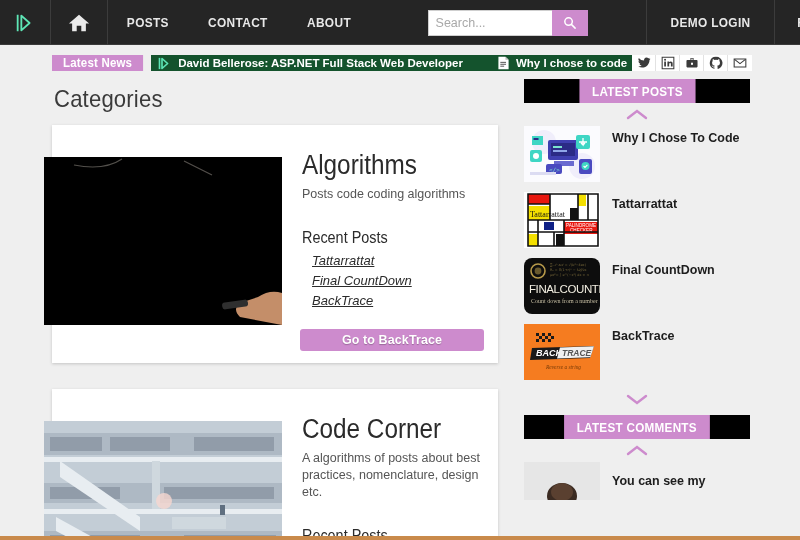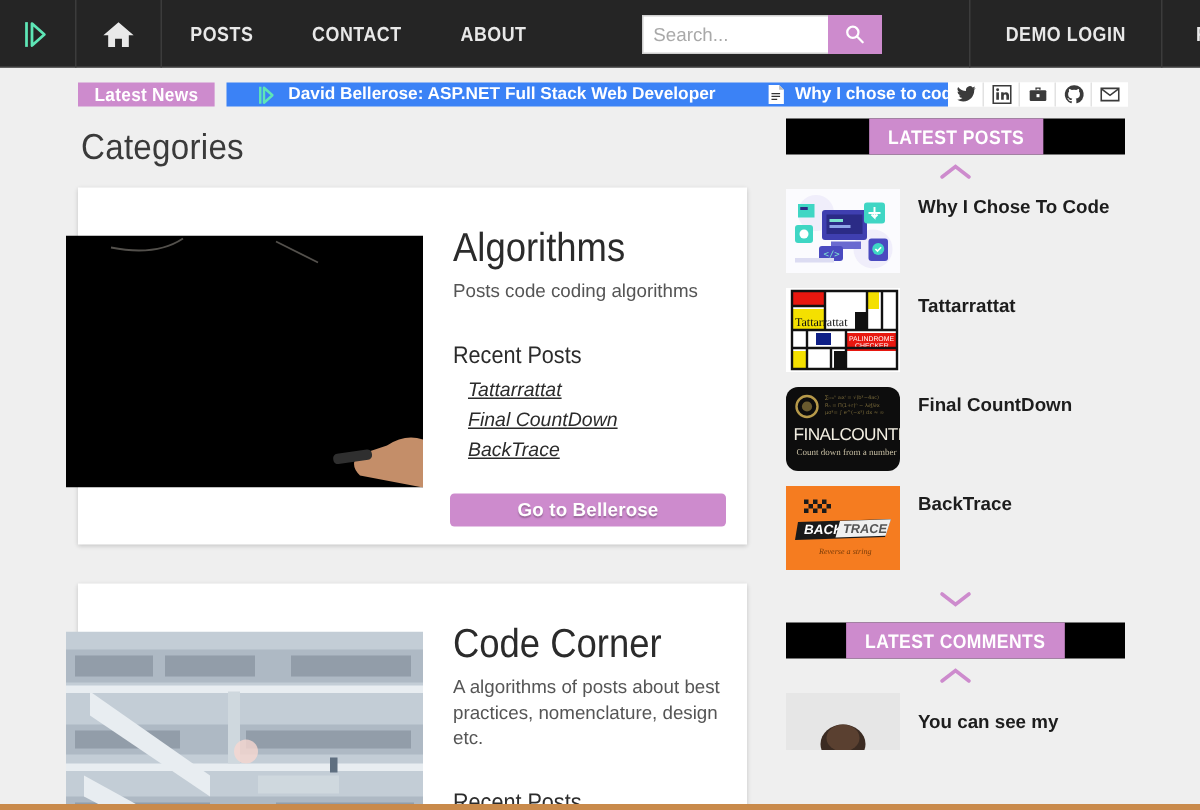--- a/index.html
+++ b/index.html
@@ -63,23 +63,23 @@
   }
   .ticker-label {
     background: #cd8bcd; color: #fff;
     display: flex; align-items: center; padding: 0 12px;
     font-size: 12.5px; font-weight: 700; letter-spacing: .2px;
     font-family: "Liberation Sans Narrow", "Liberation Sans", sans-serif;
     transform: scaleX(.92); transform-origin: left center;
     white-space: nowrap;
   }
   .ticker-body {
-    flex: 1 1 auto; background: #3b82f6; color: #fff;
+    flex: 1 1 auto; background: #14532d; color: #fff;
     display: flex; align-items: center; gap: 0px; overflow: hidden;
-    padding-left: 20px;
+    padding-left: 6px;
   }
   .ticker-item {
     display: flex; align-items: center; gap: 6px;
     font-size: 11.5px; font-weight: 700; white-space: nowrap;
     color: #fff; padding-right: 26px;
   }
   .ticker-item.second { padding-left: 8px; }
   .tick-logo { width: 15px; height: 15px; flex: none; }
   .doc-ico { width: 13px; height: 14px; flex: none; }
 
@@ -340,21 +340,21 @@
               <a class="recent-link" href="#">Tattarrattat</a>
             </li>
             <li>
               <a class="recent-link" href="#">Final CountDown</a>
             </li>
             <li>
               <a class="recent-link" href="#">BackTrace</a>
             </li>
           </ul>
 
-          <button class="cat-btn">Go to Bellerose</button>
+          <button class="cat-btn">Go to BackTrace</button>
         </div>
       </div>
 
       <div class="cat-card">
         <div class="cat-thumb-wrap">
           <svg class="cat-thumb" viewBox="0 0 238 168">
             <rect width="238" height="168" fill="#c3cdd6"></rect>
             <g fill="#aeb9c4">
               <rect x="0" y="12" width="238" height="22"></rect>
               <rect x="0" y="62" width="238" height="20"></rect>

